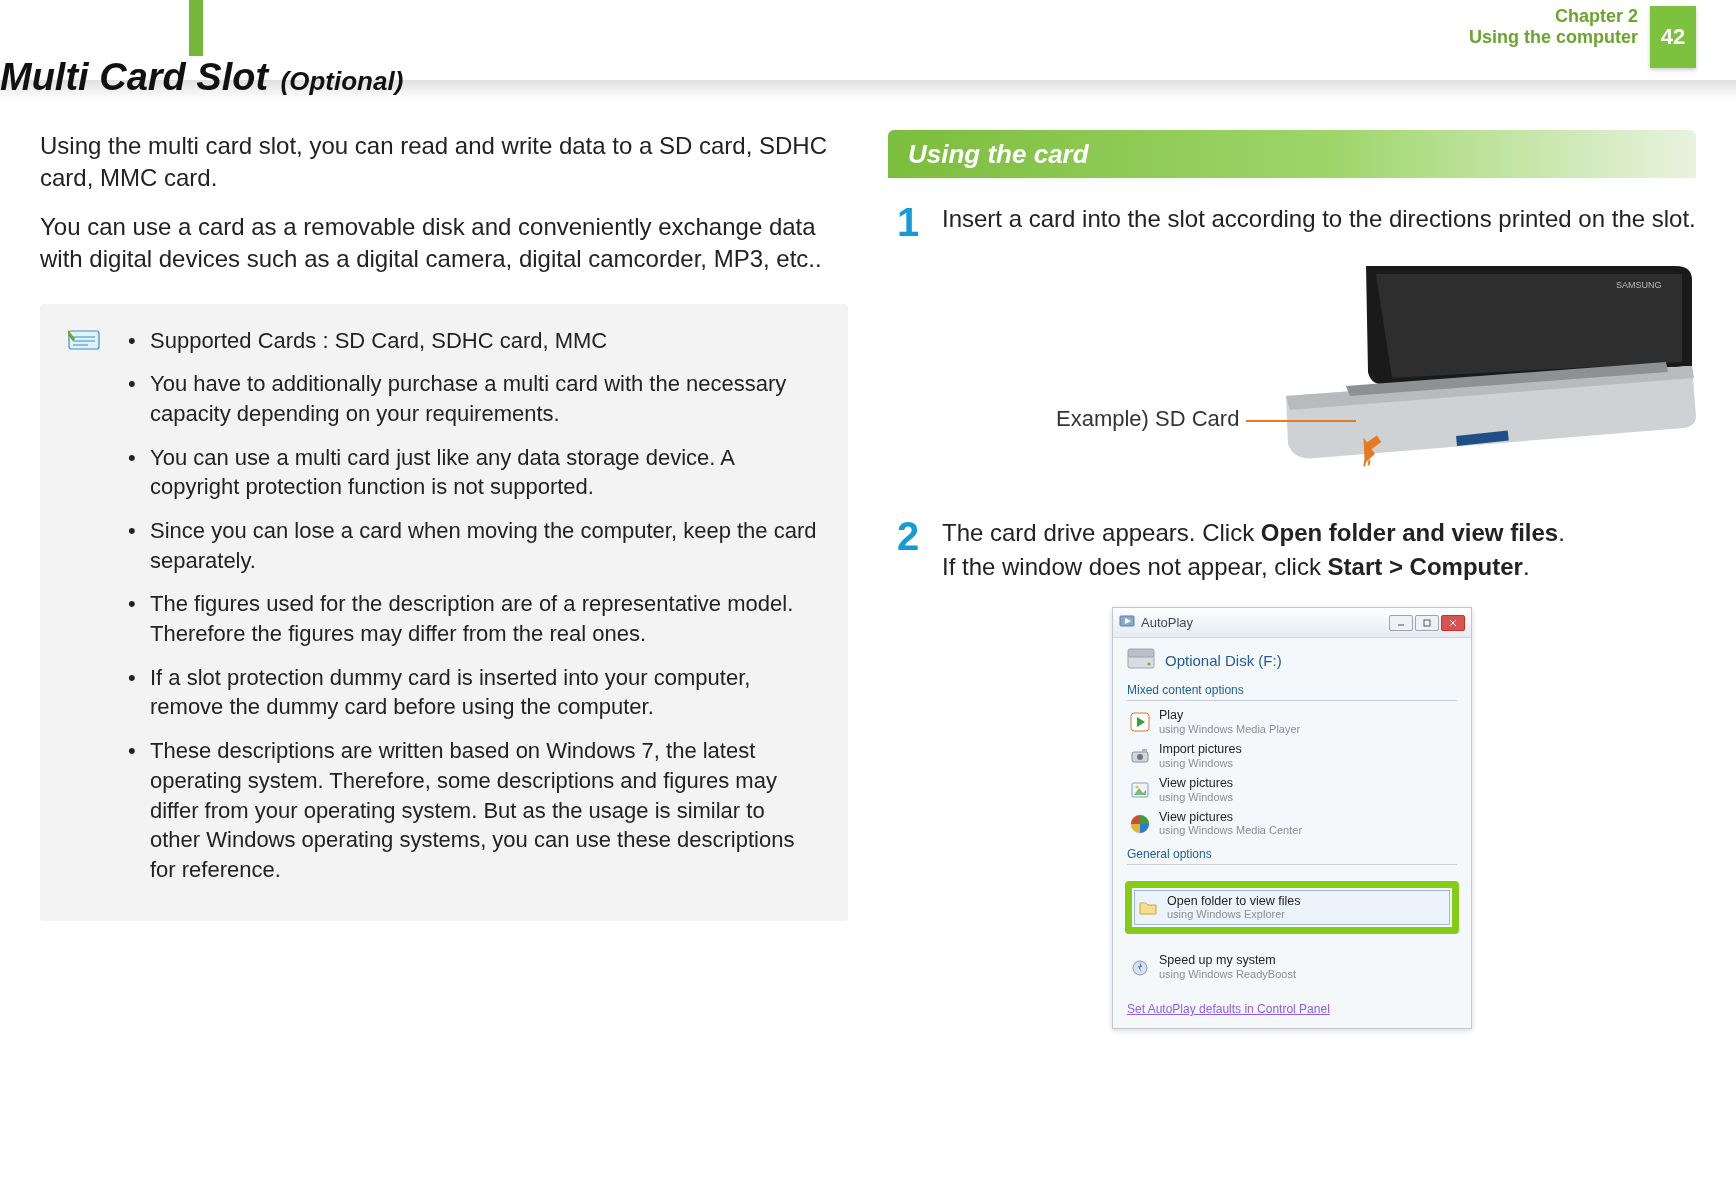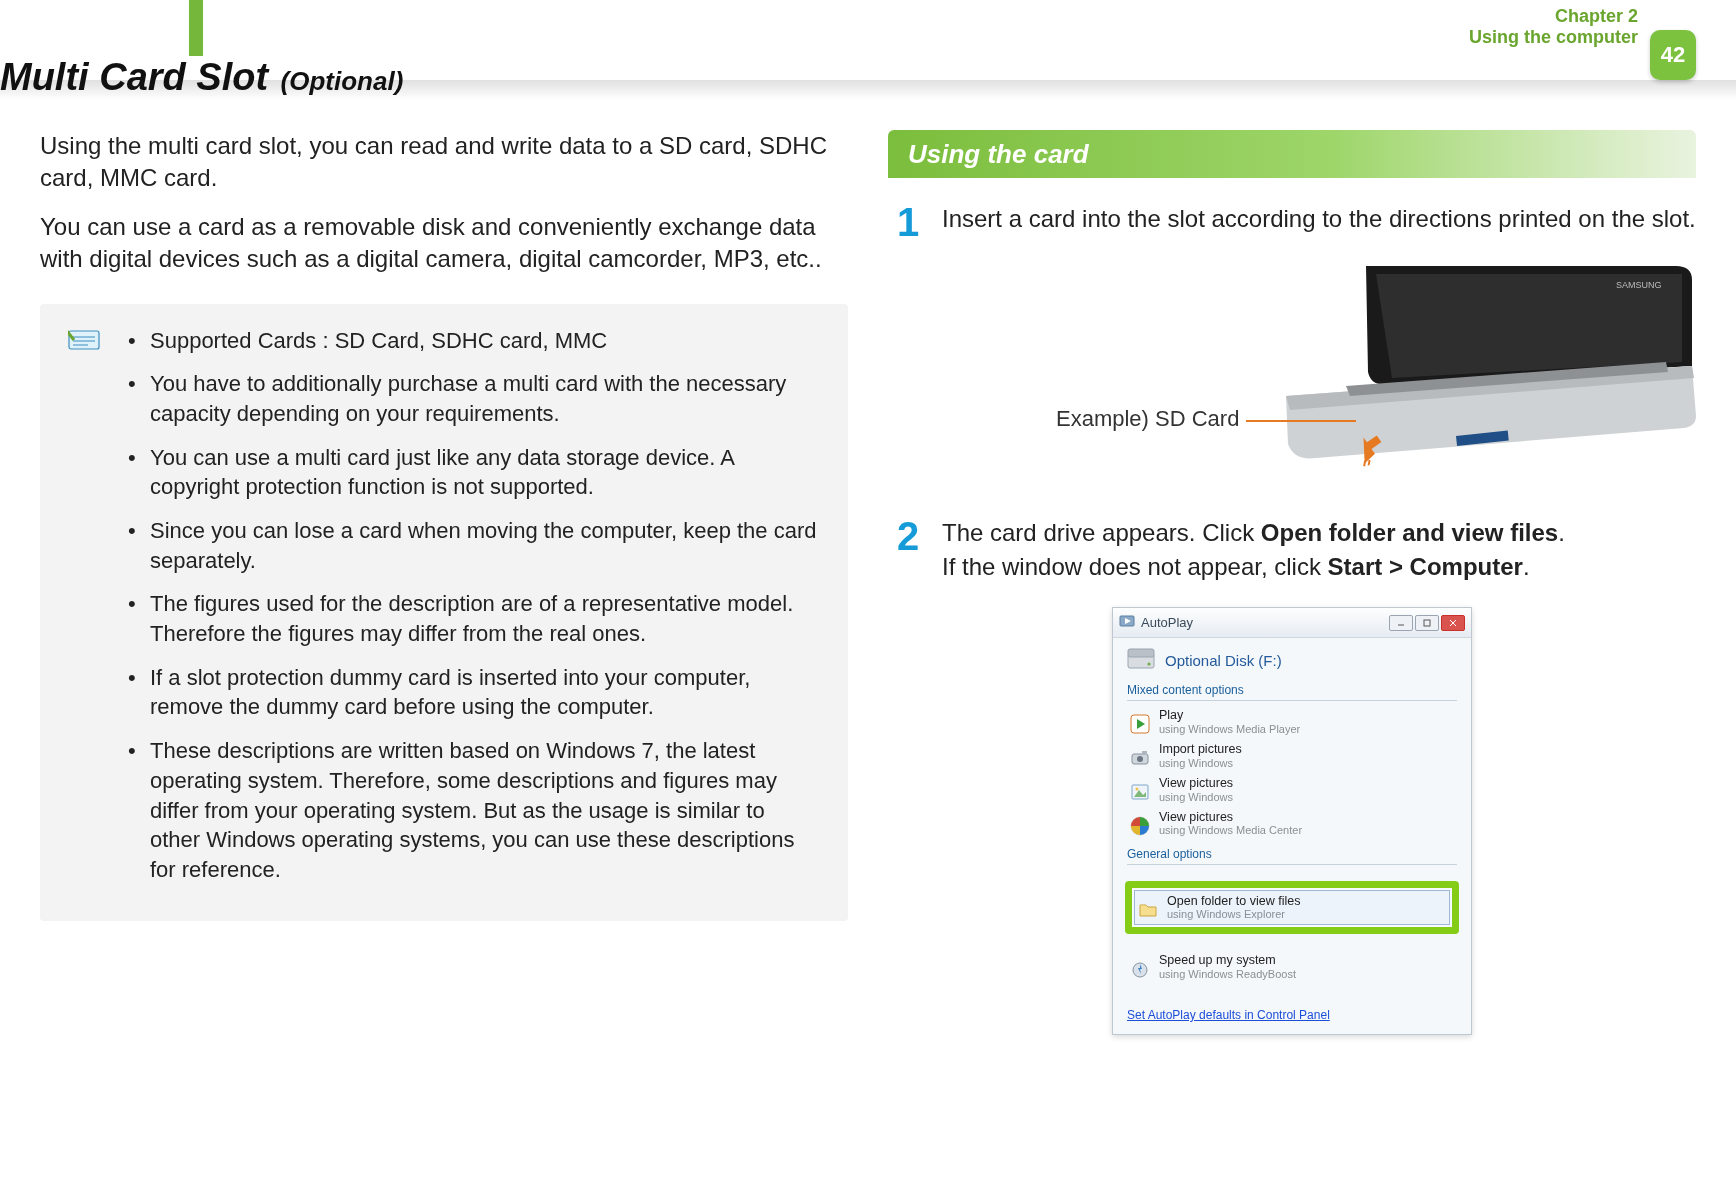--- a/index.html
+++ b/index.html
@@ -8,25 +8,24 @@
   
   .header { display: flex; align-items: flex-start; justify-content: space-between; padding: 0 40px 0 0; height: 80px; }
   .header-left { display: flex; align-items: center; flex-direction: column; }
   .green-tab { width: 14px; height: 56px; background: #74b73a; margin-right: 12px; }
   .title-main { font-size: 38px; font-weight: 800; font-style: italic; color: #111; }
   .title-opt { font-size: 26px; font-weight: 700; font-style: italic; color: #111; margin-left: 8px; }
   .header-right { text-align: right; display: flex; align-items: flex-start; gap: 12px; padding-top: 6px; }
   .chapter-block { line-height: 1.15; }
   .chapter-line { font-size: 18px; font-weight: 700; color: #6aa52e; }
   .page-badge {
-    width: 46px; height: 50px; border-radius: 10px;
+    width: 46px; height: 62px; border-radius: 0;
     background: #7cc23f; color: #fff; font-weight: 800; font-size: 22px;
     display: flex; align-items: center; justify-content: center;
     box-shadow: 0 2px 4px rgba(0,0,0,.2);
-    margin-top: 24px;
   }
   .header-shadow {
     height: 20px; width: 100%;
     background: linear-gradient(to bottom, rgba(0,0,0,0.12), rgba(0,0,0,0));
   }
   
   .body { display: flex; gap: 40px; padding: 30px 40px 0 40px; }
   .col { flex: 1; }
   .intro p { font-size: 24px; line-height: 1.35; margin-bottom: 16px; color: #222; }
 
@@ -74,27 +73,27 @@
     padding:0 6px; gap:6px;
   }
   .ap-title { color:#3b4a5a; flex:1; font-size:13px; }
   .ap-winbtns { display:flex; gap:2px; }
   .ap-btn { width:24px; height:16px; border:1px solid #9aa5b1; background:#eef2f6; border-radius:2px; display:flex;align-items:center;justify-content:center;}
   .ap-btn.close{ background:#d9534f; border-color:#c9302c; }
   .ap-body { padding:10px 14px 12px; }
   .ap-drive { display:flex; align-items:center; gap:10px; margin-bottom:10px; }
   .ap-drive-label { color:#235a9b; font-size:15px; }
   .ap-group-label { color:#1a5f9c; font-size:12px; margin:6px 0 4px; border-bottom:1px solid #c7d2dd; padding-bottom:3px;}
-  .ap-option { display:flex; align-items:flex-end; gap:8px; padding:4px 2px; }
+  .ap-option { display:flex; align-items:center; gap:8px; padding:4px 2px; }
   .ap-option .ic { width:22px; height:22px; flex:none; display:flex;align-items:center;justify-content:center;}
   .ap-option .txt .t1 { font-size:12.5px; color:#222; line-height:1.1;}
   .ap-option .txt .t2 { font-size:11px; color:#8a8f94; line-height:1.1;}
   .ap-highlight { border:7px solid #84cc16; border-radius:4px; padding:2px; margin:16px -2px; background:#f7fbff;}
   .ap-highlight .ap-option { border:1px solid #9fb8d4; background:#ecf3fa; }
-  .ap-link { color:#1d4ed8; text-decoration:underline; font-size:12px; display:inline-block; margin-top:24px;}
+  .ap-link { color:#8b5cf6; text-decoration:underline; font-size:12px; display:inline-block; margin-top:18px;}
   .bold { font-weight:700; }
 </style>
 </head>
 <body>
 
 <div class="page">
 
   <div class="header">
     <div class="header-left">
       <div class="green-tab"></div>

